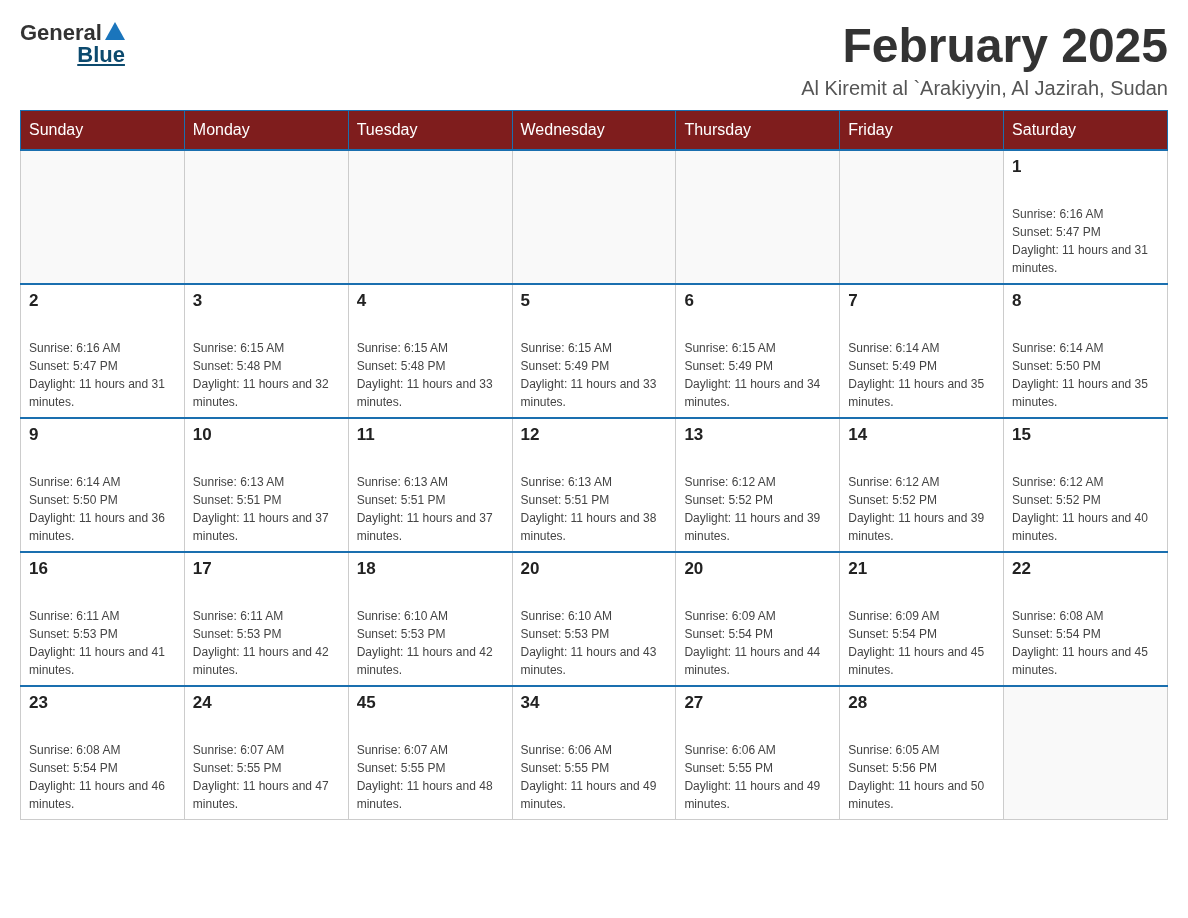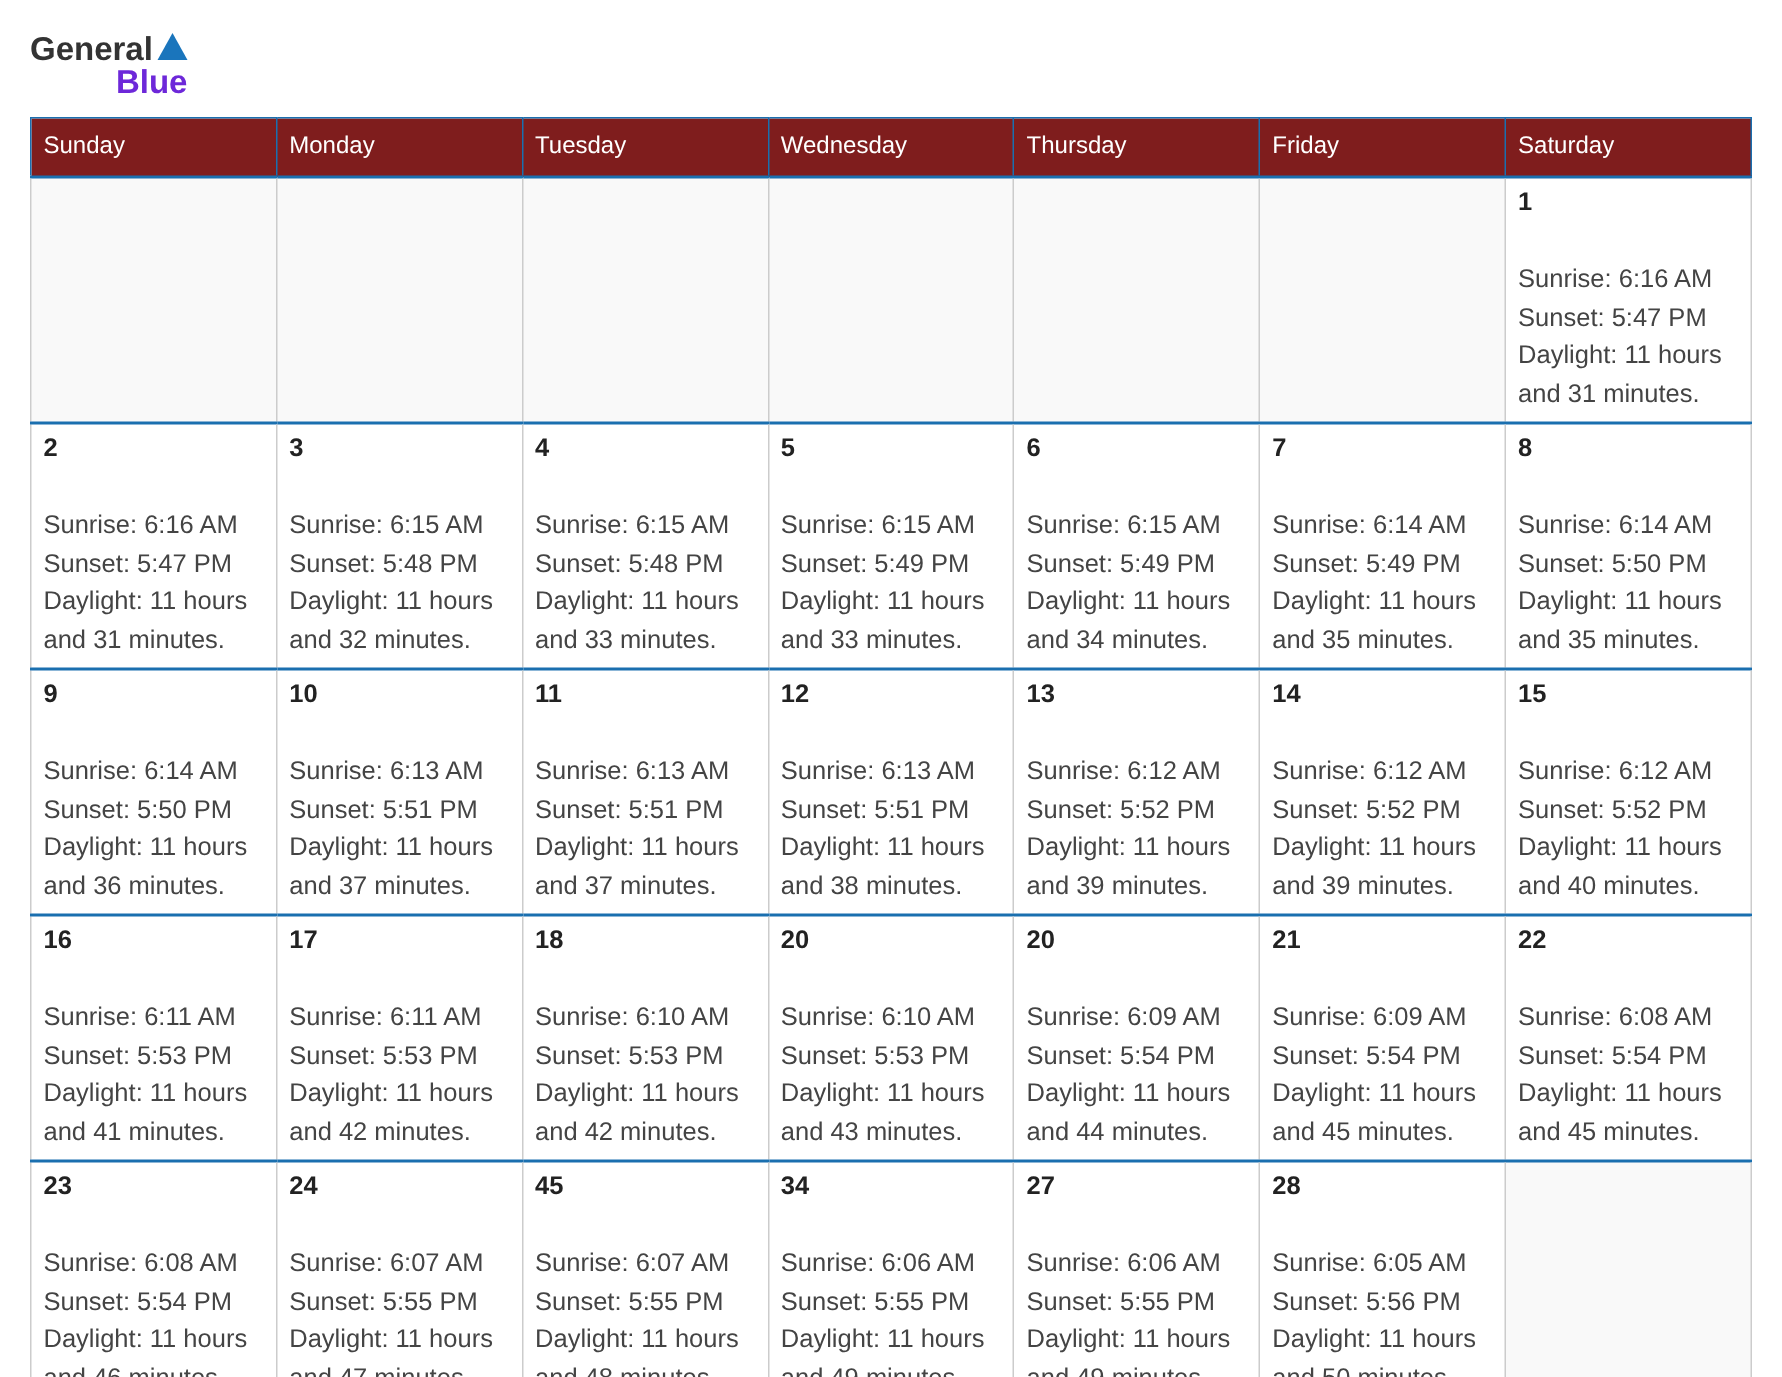--- a/index.html
+++ b/index.html
@@ -33,24 +33,25 @@
       width: 0;
       height: 0;
       border-left: 10px solid transparent;
       border-right: 10px solid transparent;
       border-bottom: 18px solid #1a75bc;
       margin-left: 3px;
       margin-top: -5px;
       display: inline-block;
     }
     .logo-blue {
-      color: #6d28d9;
+      color: #0c4a6e;
       font-size: 22px;
       font-weight: bold;
       margin-top: -4px;
+      text-decoration: underline;
     }
     .title-section {
       text-align: right;
     }
     .month-title {
       font-size: 48px;
       font-weight: bold;
       color: #333;
       line-height: 1.1;
     }
@@ -81,21 +82,21 @@
       min-height: 110px;
       height: 134px;
     }
     .day-num {
       font-size: 17px;
       color: #222;
       font-weight: bold;
       margin-bottom: 4px;
     }
     .day-info {
-      font-size: 17px;
+      font-size: 12px;
       color: #444;
       line-height: 1.5;
       margin-top: 28px;
     }
     tr.week-row td {
       border-top: 2px solid #1a6faf;
     }
     .empty-cell {
       background: #f9f9f9;
     }
@@ -103,20 +104,24 @@
 </head>
 <body>
 
 <div class="header">
   <div class="logo">
     <div class="logo-top">
       <span class="general">General</span>
       <span class="logo-triangle"></span>
     </div>
     <span class="logo-blue">Blue</span>
+  </div>
+  <div class="title-section">
+    <div class="month-title">February 2025</div>
+    <div class="location">Al Kiremit al `Arakiyyin, Al Jazirah, Sudan</div>
   </div>
 </div>
 
 <table>
   <thead>
     <tr>
       <th>Sunday</th>
       <th>Monday</th>
       <th>Tuesday</th>
       <th>Wednesday</th>

